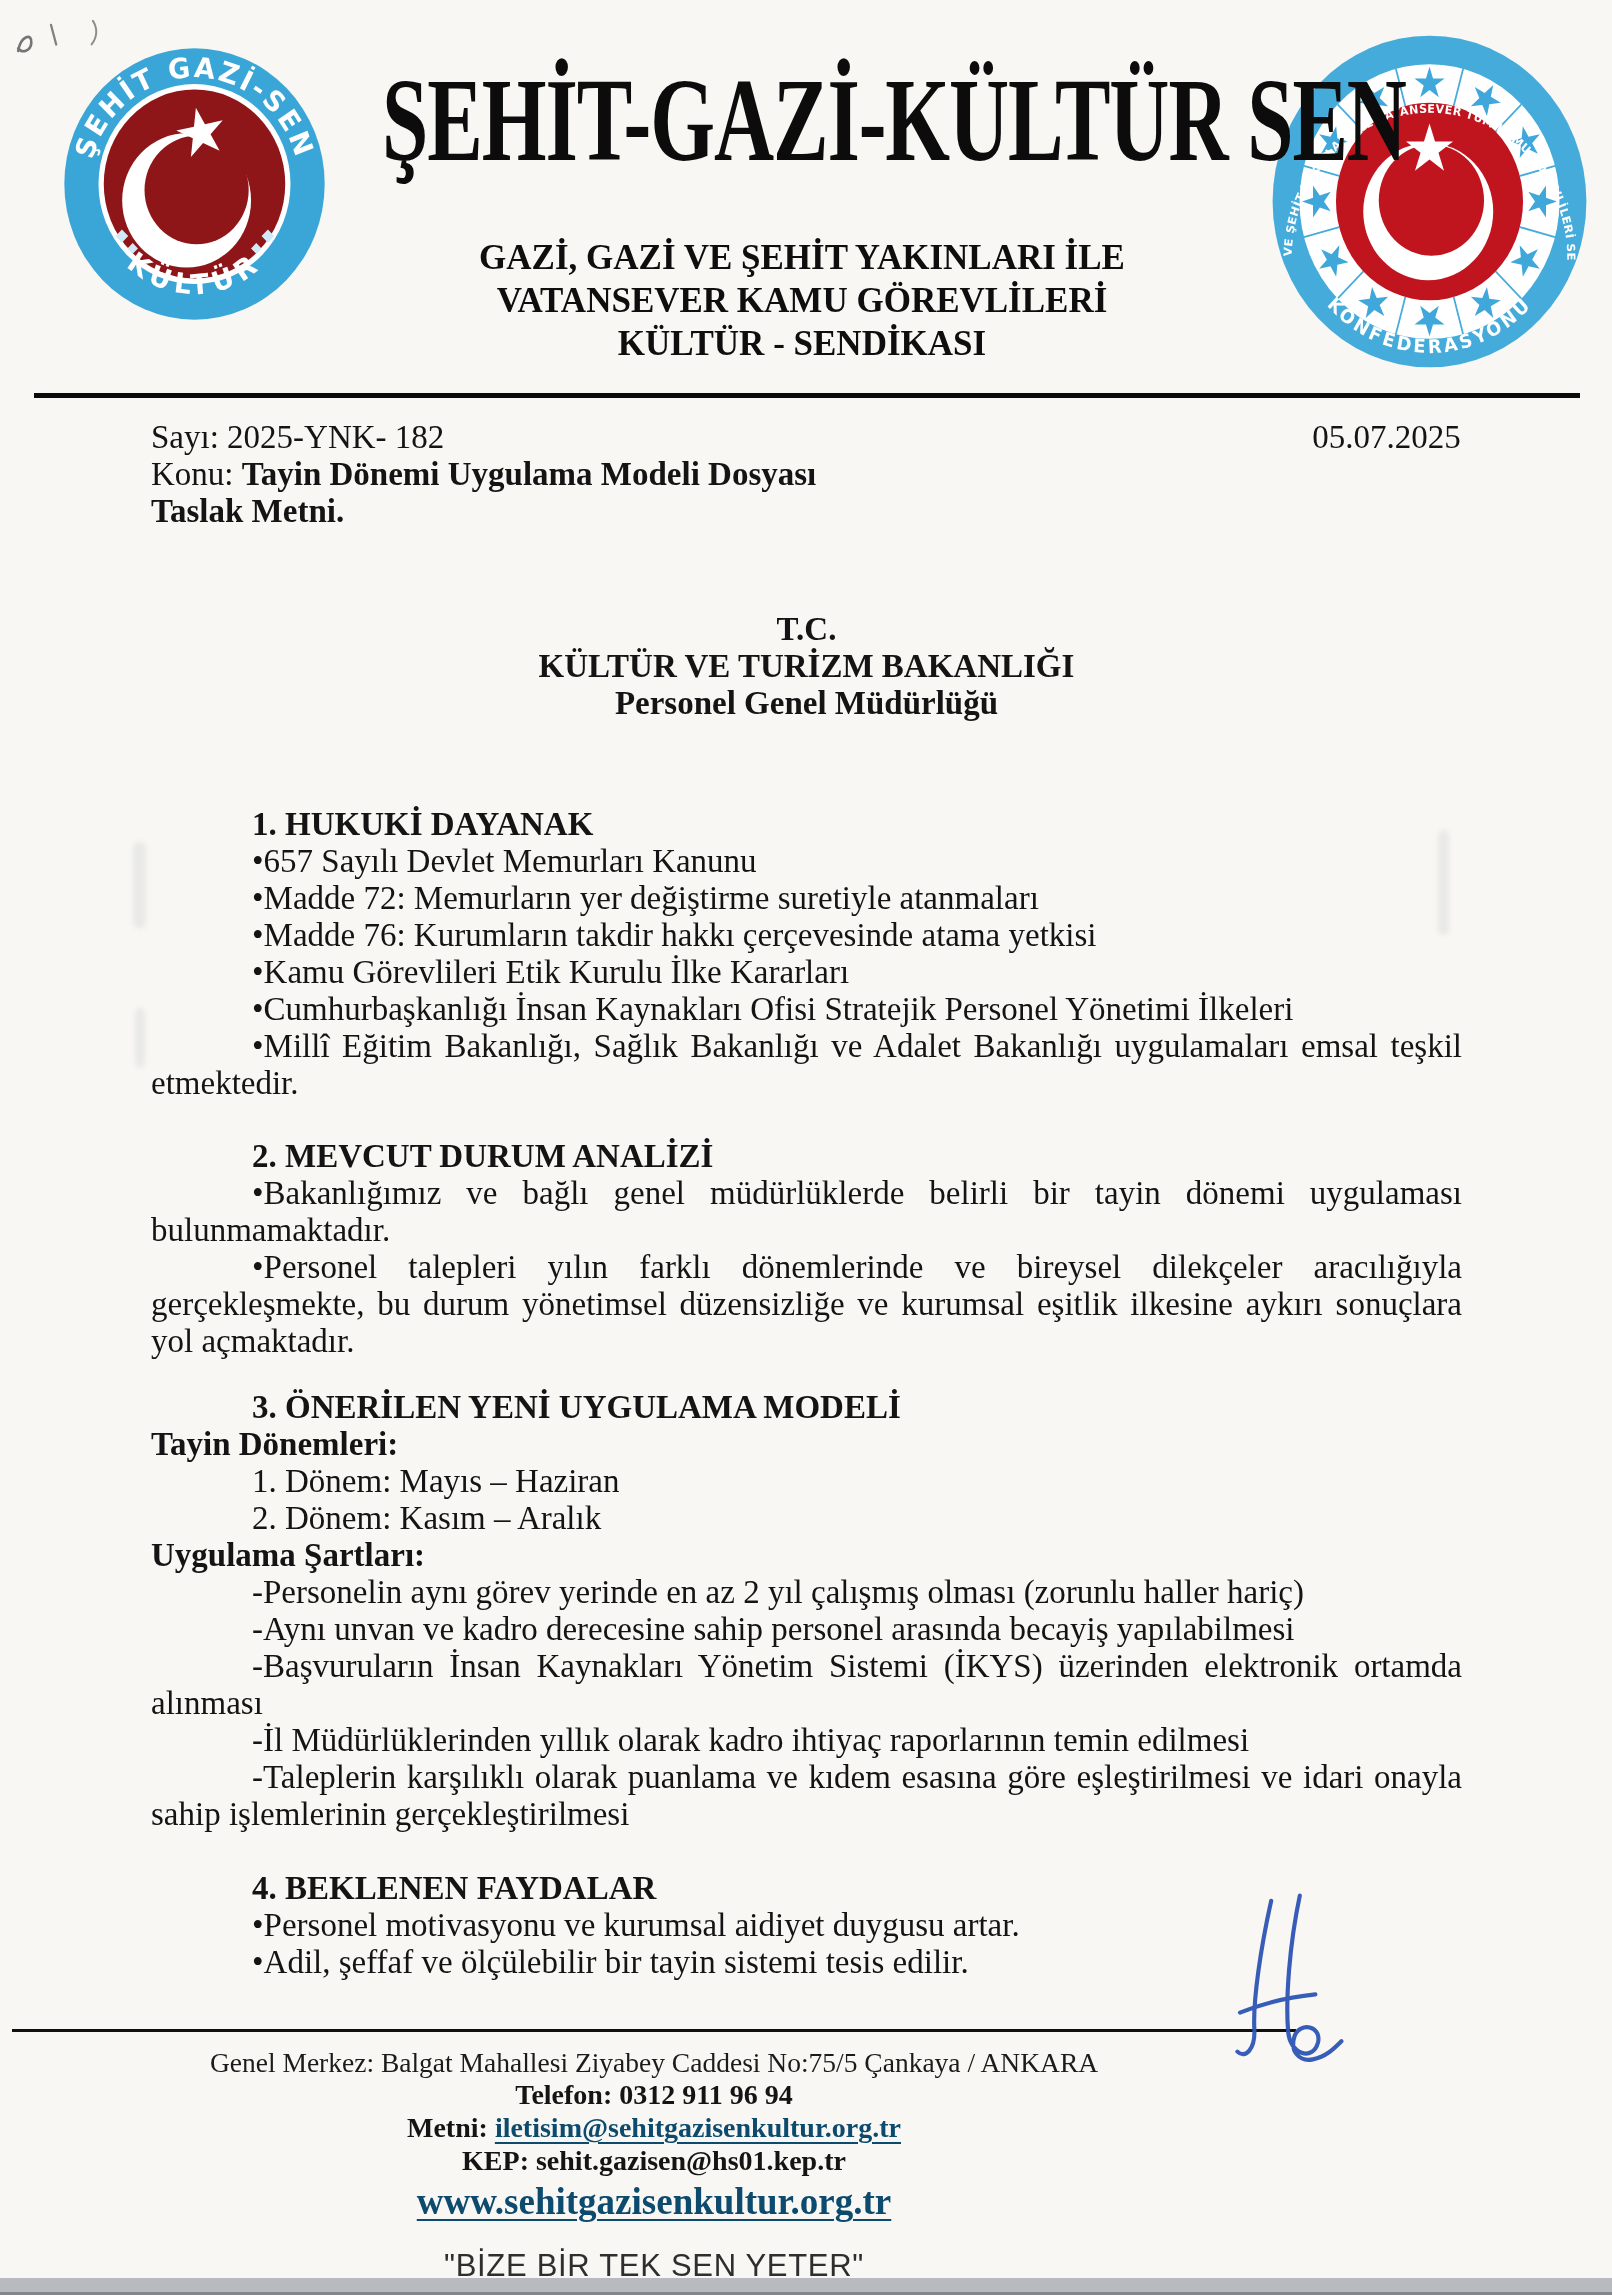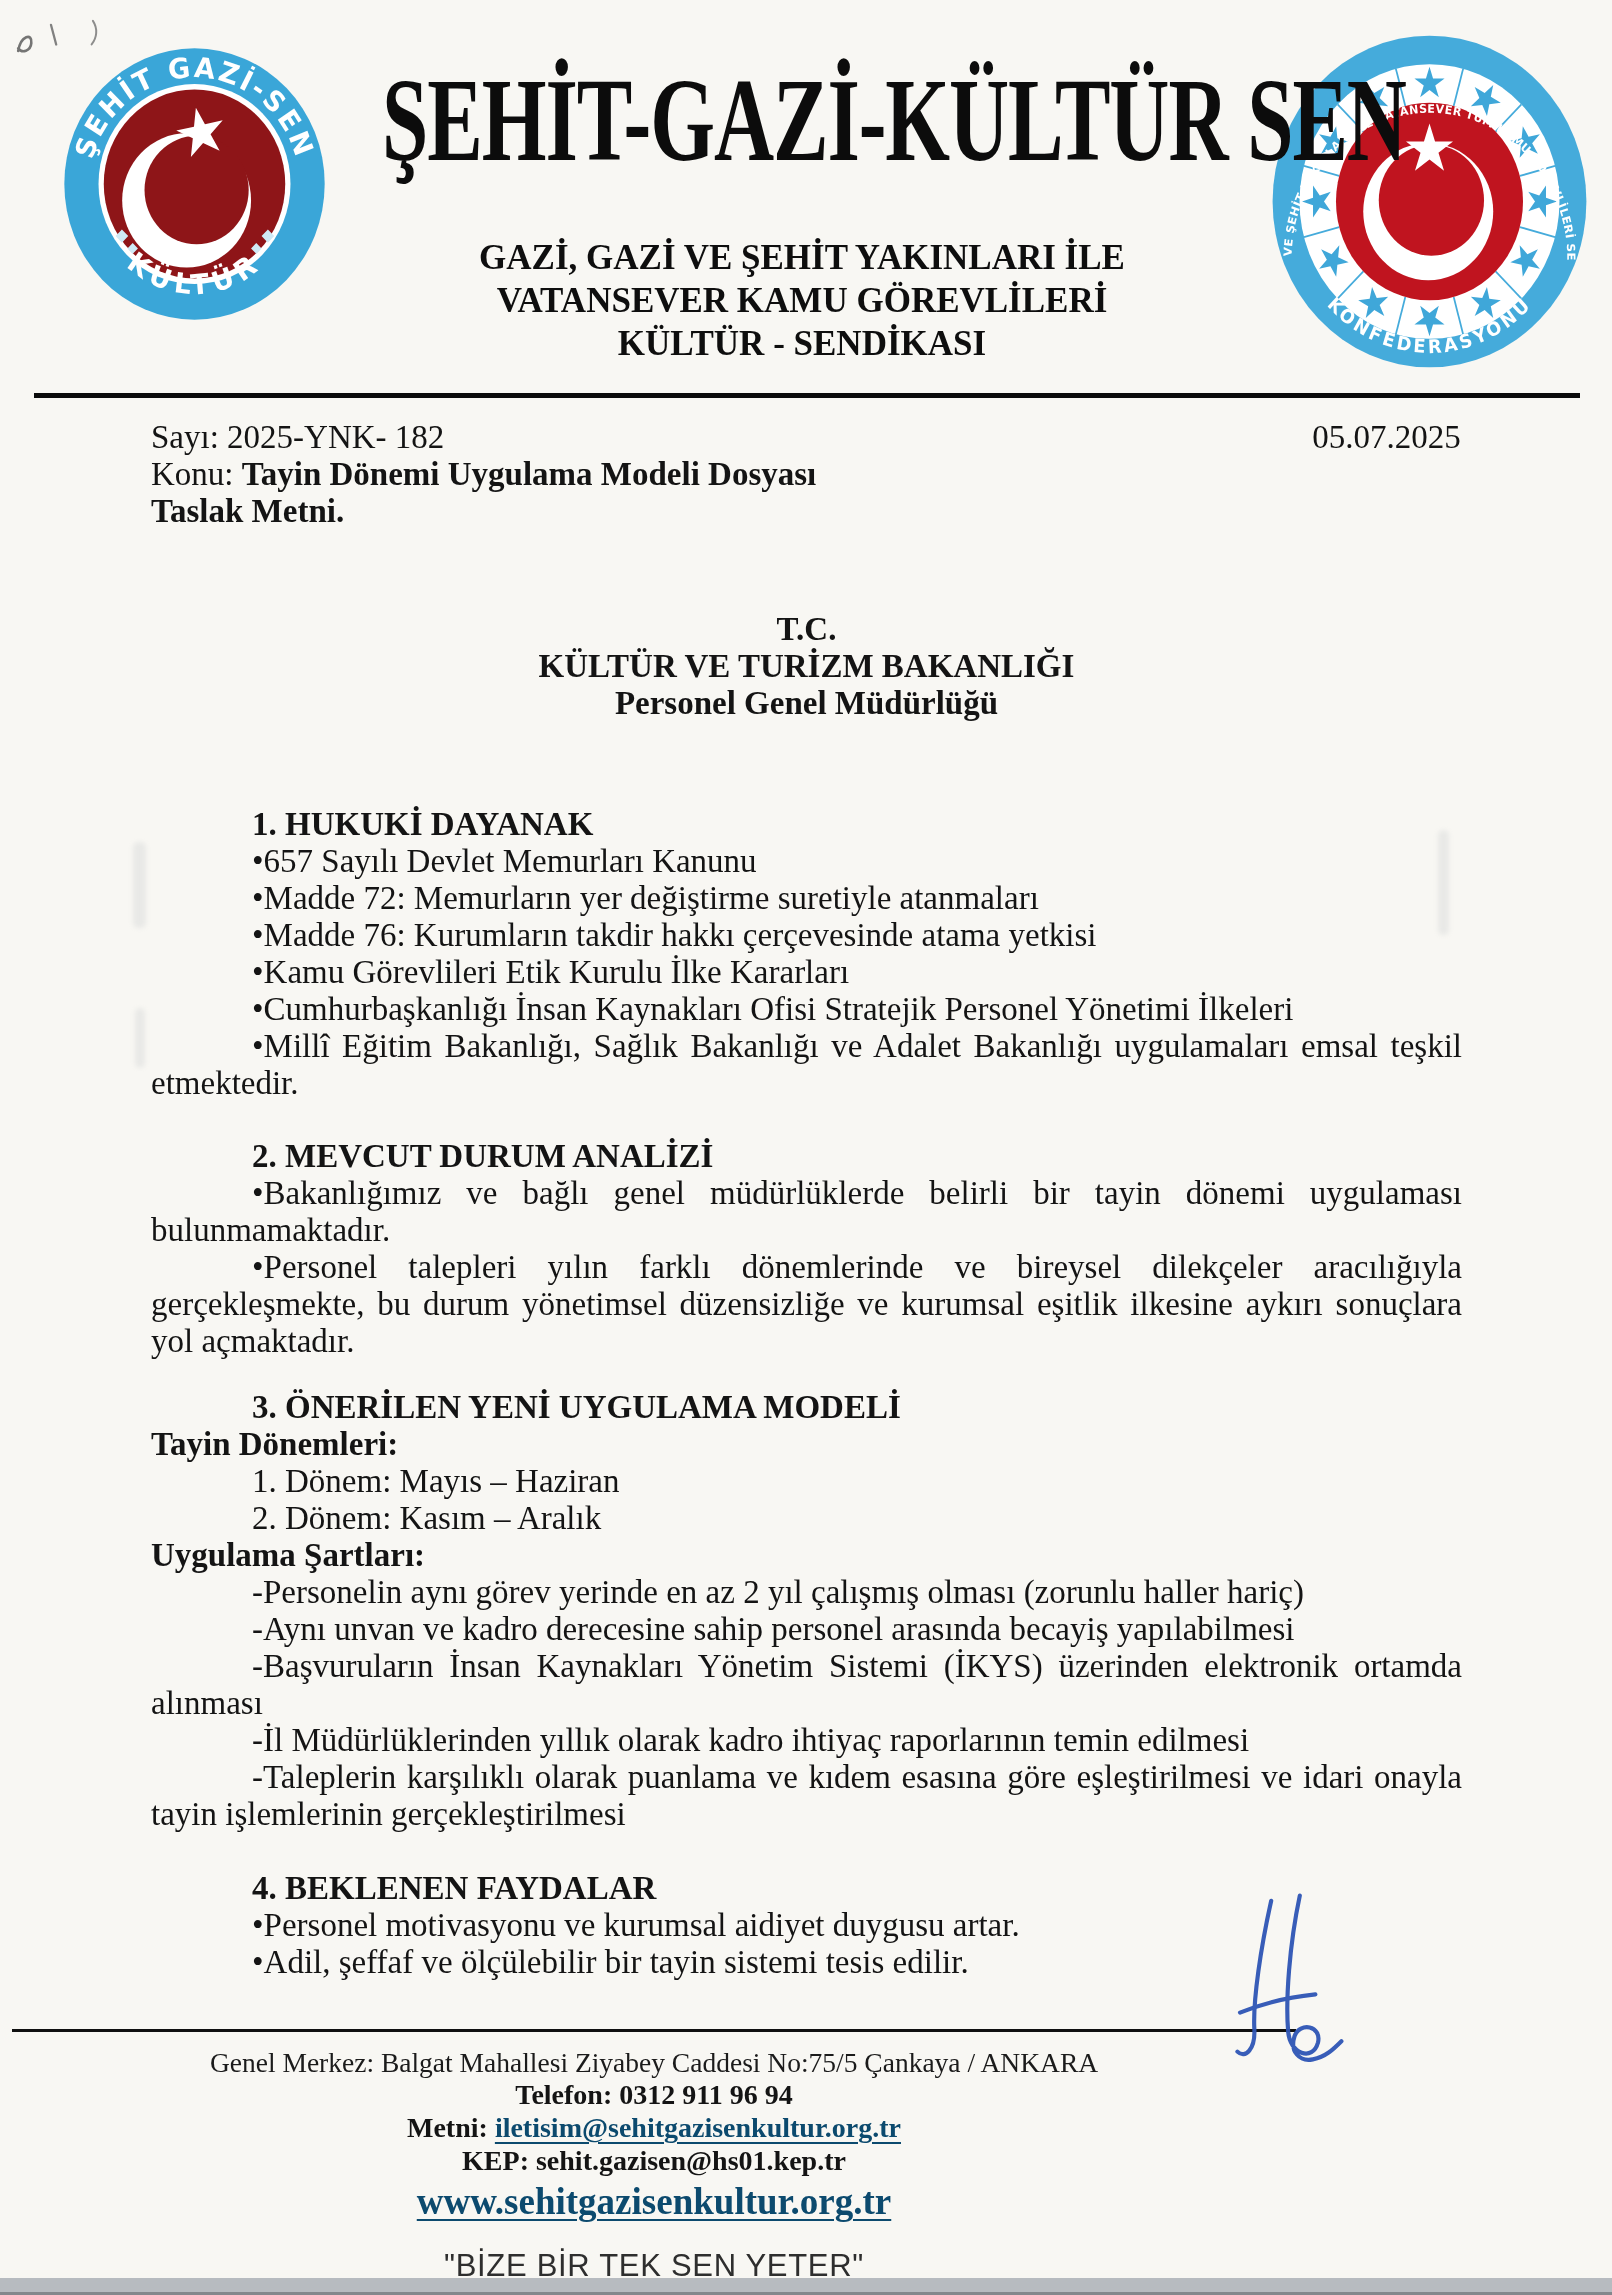--- a/index.html
+++ b/index.html
@@ -186,21 +186,21 @@
     <div class="s3">
       <p class="sect-title">3. ÖNERİLEN YENİ UYGULAMA MODELİ</p>
       <p class="bold">Tayin Dönemleri:</p>
       <p class="ind">1. Dönem: Mayıs – Haziran</p>
       <p class="ind">2. Dönem: Kasım – Aralık</p>
       <p class="bold">Uygulama Şartları:</p>
       <p class="just">-Personelin aynı görev yerinde en az 2 yıl çalışmış olması (zorunlu haller hariç)</p>
       <p class="just">-Aynı unvan ve kadro derecesine sahip personel arasında becayiş yapılabilmesi</p>
       <p class="just">-Başvuruların İnsan Kaynakları Yönetim Sistemi (İKYS) üzerinden elektronik ortamda alınması</p>
       <p class="just">-İl Müdürlüklerinden yıllık olarak kadro ihtiyaç raporlarının temin edilmesi</p>
-      <p class="just">-Taleplerin karşılıklı olarak puanlama ve kıdem esasına göre eşleştirilmesi ve idari onayla tayin işlemlerinin gerçekleştirilmesi</p>
+      <p class="just">-Taleplerin karşılıklı olarak puanlama ve kıdem esasına göre eşleştirilmesi ve idari onayla sahip işlemlerinin gerçekleştirilmesi</p>
     </div>
 
     <div class="s4">
       <p class="sect-title">4. BEKLENEN FAYDALAR</p>
       <p class="just">•Personel motivasyonu ve kurumsal aidiyet duygusu artar.</p>
       <p class="just">•Adil, şeffaf ve ölçülebilir bir tayin sistemi tesis edilir.</p>
     </div>
 
   </div>
 

